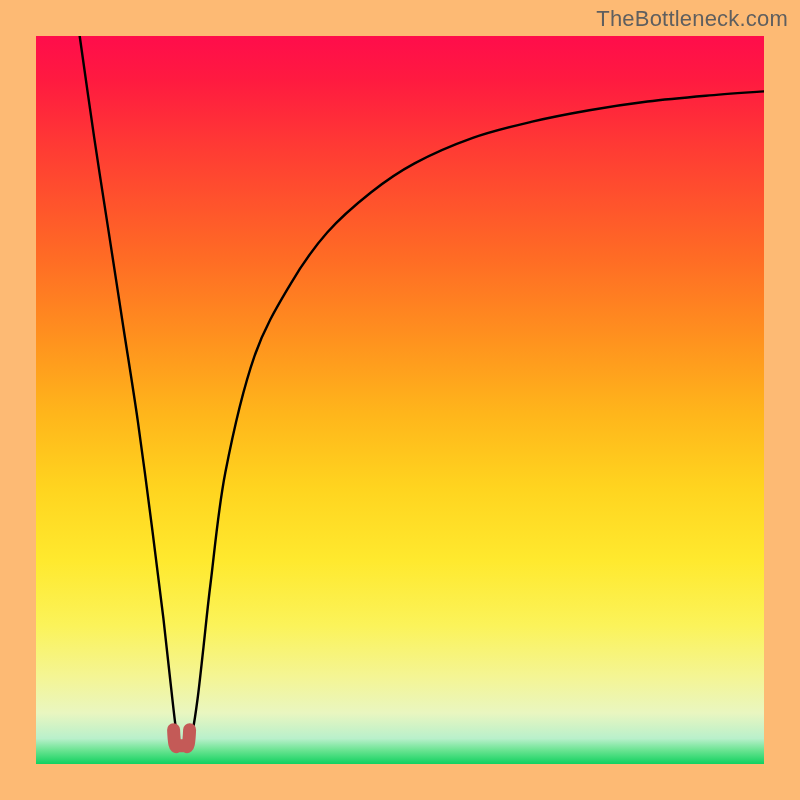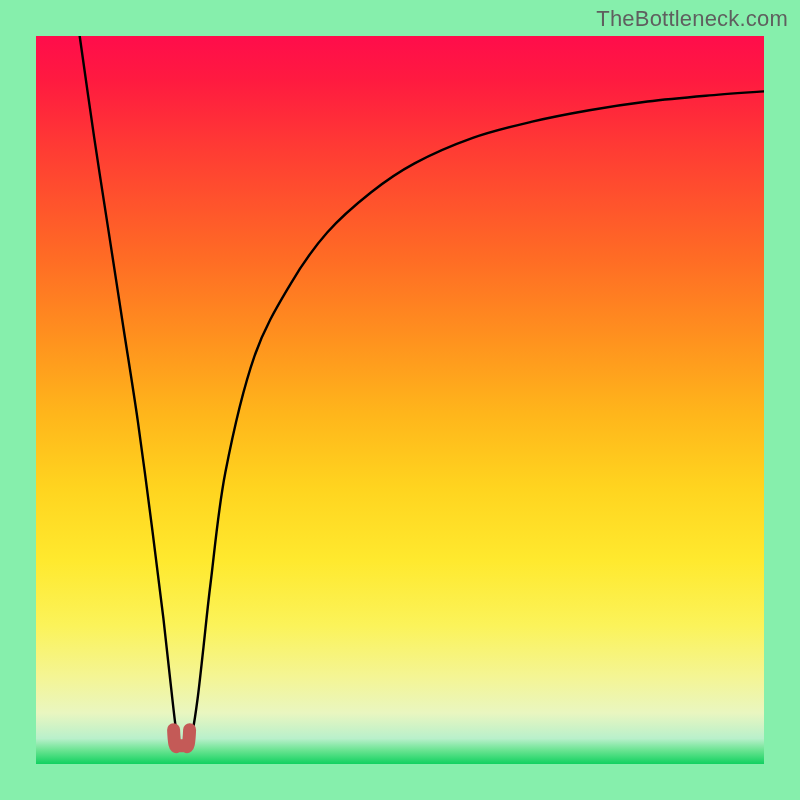--- a/index.html
+++ b/index.html
@@ -9,21 +9,21 @@
     height: 800px;
     overflow: hidden;
     background: #000;
     font-family: Arial, Helvetica, sans-serif;
   }
   .frame {
     position: absolute;
     top: 0; left: 0;
     width: 800px;
     height: 800px;
-    background: #86efac;
+    background: #fdba74;
   }
   .plot-area {
     position: absolute;
     top: 36px;
     left: 36px;
     width: 728px;
     height: 728px;
     overflow: hidden;
   }
   .watermark {

